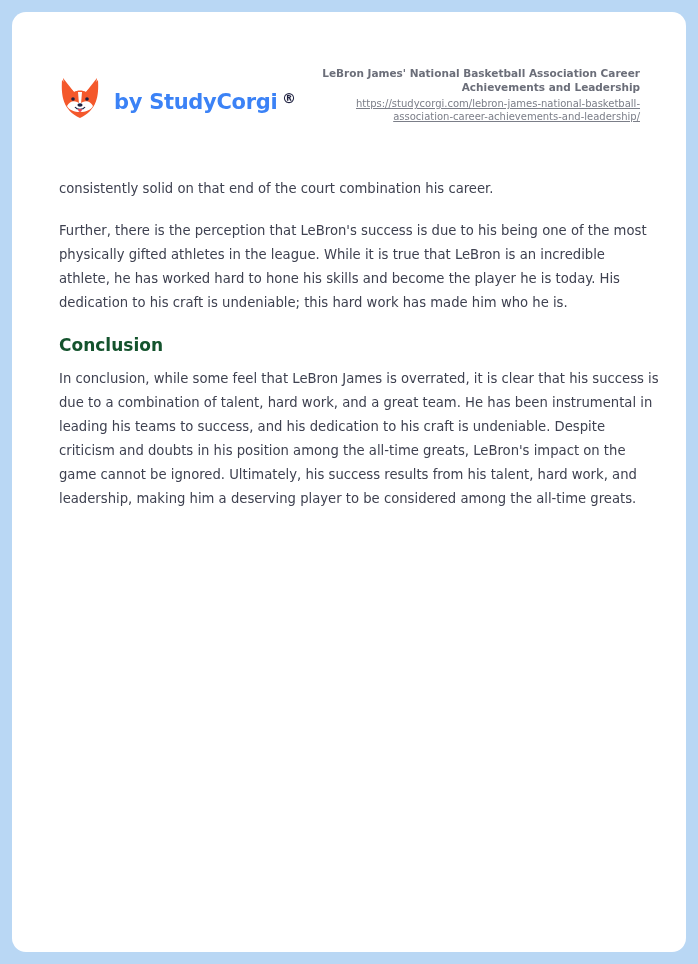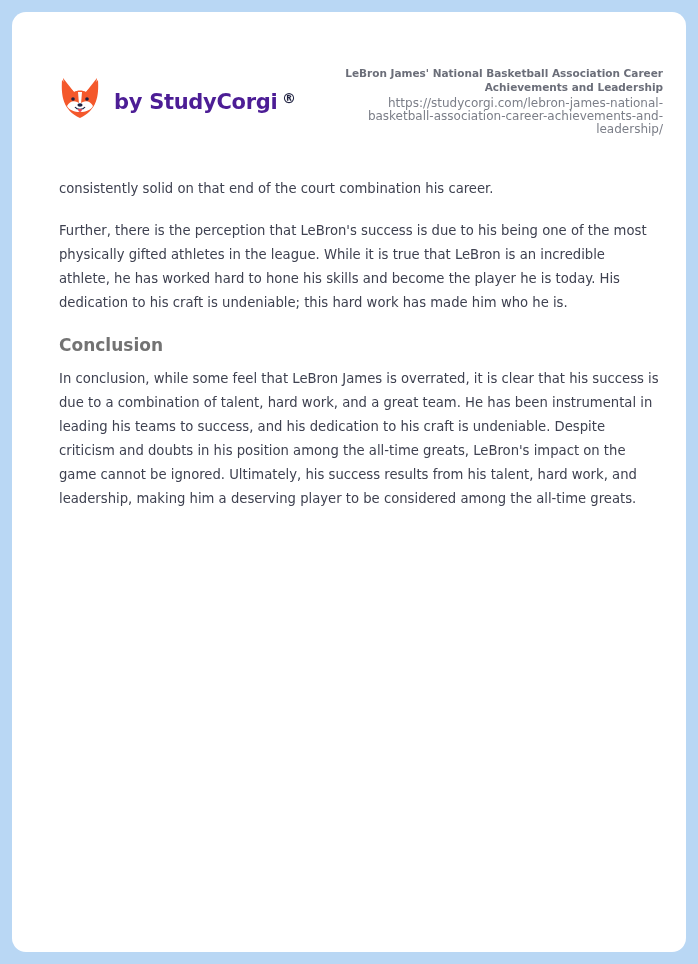--- a/index.html
+++ b/index.html
@@ -25,71 +25,72 @@
     position: absolute;
     left: 48px; top: 64px;
     display: flex; align-items: center;
   }
   .logo svg { display: block; }
   .brand {
     margin-left: 14px;
     font-family: "DejaVu Sans", sans-serif;
     font-weight: bold;
     font-size: 21px;
-    color: #4c1d95;
+    color: #3b82f6;
     letter-spacing: -0.3px;
     position: relative;
     top: 4px;
     text-align: center;
   }
   .reg {
     position: absolute;
     left: 270px; top: 78px;
     font-family: "DejaVu Sans", sans-serif;
     font-size: 14px;
     font-weight: bold;
     color: #1e2140;
   }
   .meta {
     position: absolute;
-    right: 23px; top: 54px;
+    right: 46px; top: 54px;
     width: 340px;
     text-align: right;
   }
   .meta-title {
     font-family: "DejaVu Sans", sans-serif;
     font-weight: bold;
     font-size: 10.5px;
     line-height: 14px;
     color: #6b6e79;
   }
   .meta-url {
     margin-top: 3px;
     font-family: "DejaVu Sans", sans-serif;
-    font-size: 12px;
+    font-size: 10px;
     line-height: 13px;
     color: #7b7e88;
+    text-decoration: underline;
   }
   .content {
     position: absolute;
     left: 47px; top: 165px;
     width: 600px;
     color: #3e4150;
     font-family: "DejaVu Sans", sans-serif;
     font-size: 13.2px;
     line-height: 24px;
   }
   .content p { margin: 0 0 18px 0; }
   .content h2 {
     margin: 2px 0 10px 0;
     font-family: "DejaVu Sans", sans-serif;
     font-size: 17px;
     line-height: 24px;
     font-weight: bold;
-    color: #737373;
+    color: #14532d;
   }
 </style>
 </head>
 <body>
 
 <div class="card">
   <div class="header">
     <div class="logo">
       <span>
         <svg width="40" height="44" viewBox="0 0 40 44">

